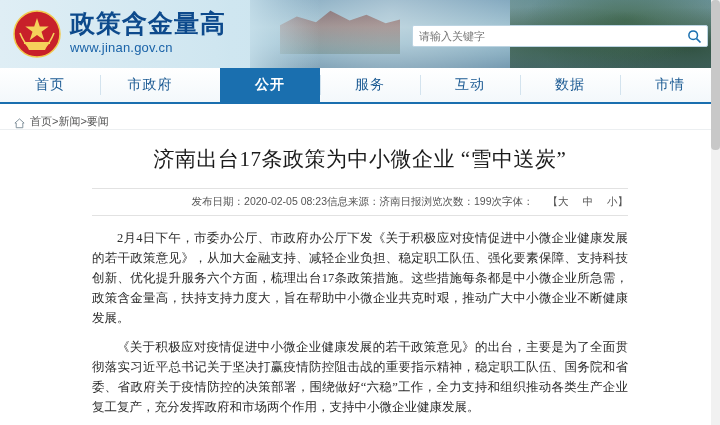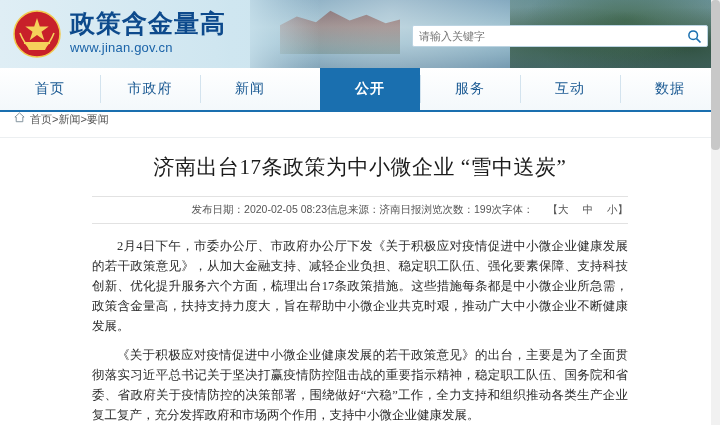--- a/index.html
+++ b/index.html
@@ -108,21 +108,21 @@
   }
   .search-btn {
     width: 26px; height: 20px;
     display: flex; align-items: center; justify-content: center;
     cursor: pointer;
     border-left: 0;
   }
 
   
   .nav {
-    height: 44px;
+    height: 36px;
     background: linear-gradient(to bottom, #ffffff 0%, #f3f8fb 100%);
     border-bottom: 2px solid #1a6faf;
     display: flex;
     align-items: stretch;
     position: relative;
   }
   .nav-item {
     flex: 1;
     display: flex;
     align-items: center;
@@ -145,21 +145,21 @@
     color: #ffffff;
     font-weight: bold;
     margin-left: 20px;
   }
   .nav-item.active:before { display: none; }
 
   
   .crumb-wrap {
     height: 26px;
     display: flex;
-    align-items: flex-start;
+    align-items: flex-end;
     padding-left: 14px;
     font-size: 11px;
     color: #666;
     border-bottom: 1px solid #eceff1;
     background: #fff;
   }
   .home-icon { margin-right: 5px; display: inline-flex; }
   .crumb-text { color: #555; }
 
   
@@ -253,34 +253,34 @@
   </div>
 </div>
 
 <div class="nav">
   <div class="nav-item">
       <span>首页</span>
     </div>
   <div class="nav-item">
       <span>市政府</span>
     </div>
-  <div class="nav-item">
-      <span>新闻</span>
-    </div>
   <div class="nav-item active">
       <span>公开</span>
     </div>
   <div class="nav-item">
       <span>服务</span>
     </div>
   <div class="nav-item">
       <span>互动</span>
     </div>
   <div class="nav-item">
       <span>数据</span>
+    </div>
+  <div class="nav-item">
+      <span>市情</span>
     </div>
 </div>
 
 <div class="crumb-wrap">
   <span class="home-icon">
     <svg width="11" height="11" viewBox="0 0 12 12">
       <path d="M6 1 L11 5.5 L9.6 5.5 L9.6 10.6 L2.4 10.6 L2.4 5.5 L1 5.5 Z" fill="none" stroke="#7a8b96" stroke-width="1"></path>
     </svg>
   </span>
   <span class="crumb-text">首页&gt;新闻&gt;要闻</span>

